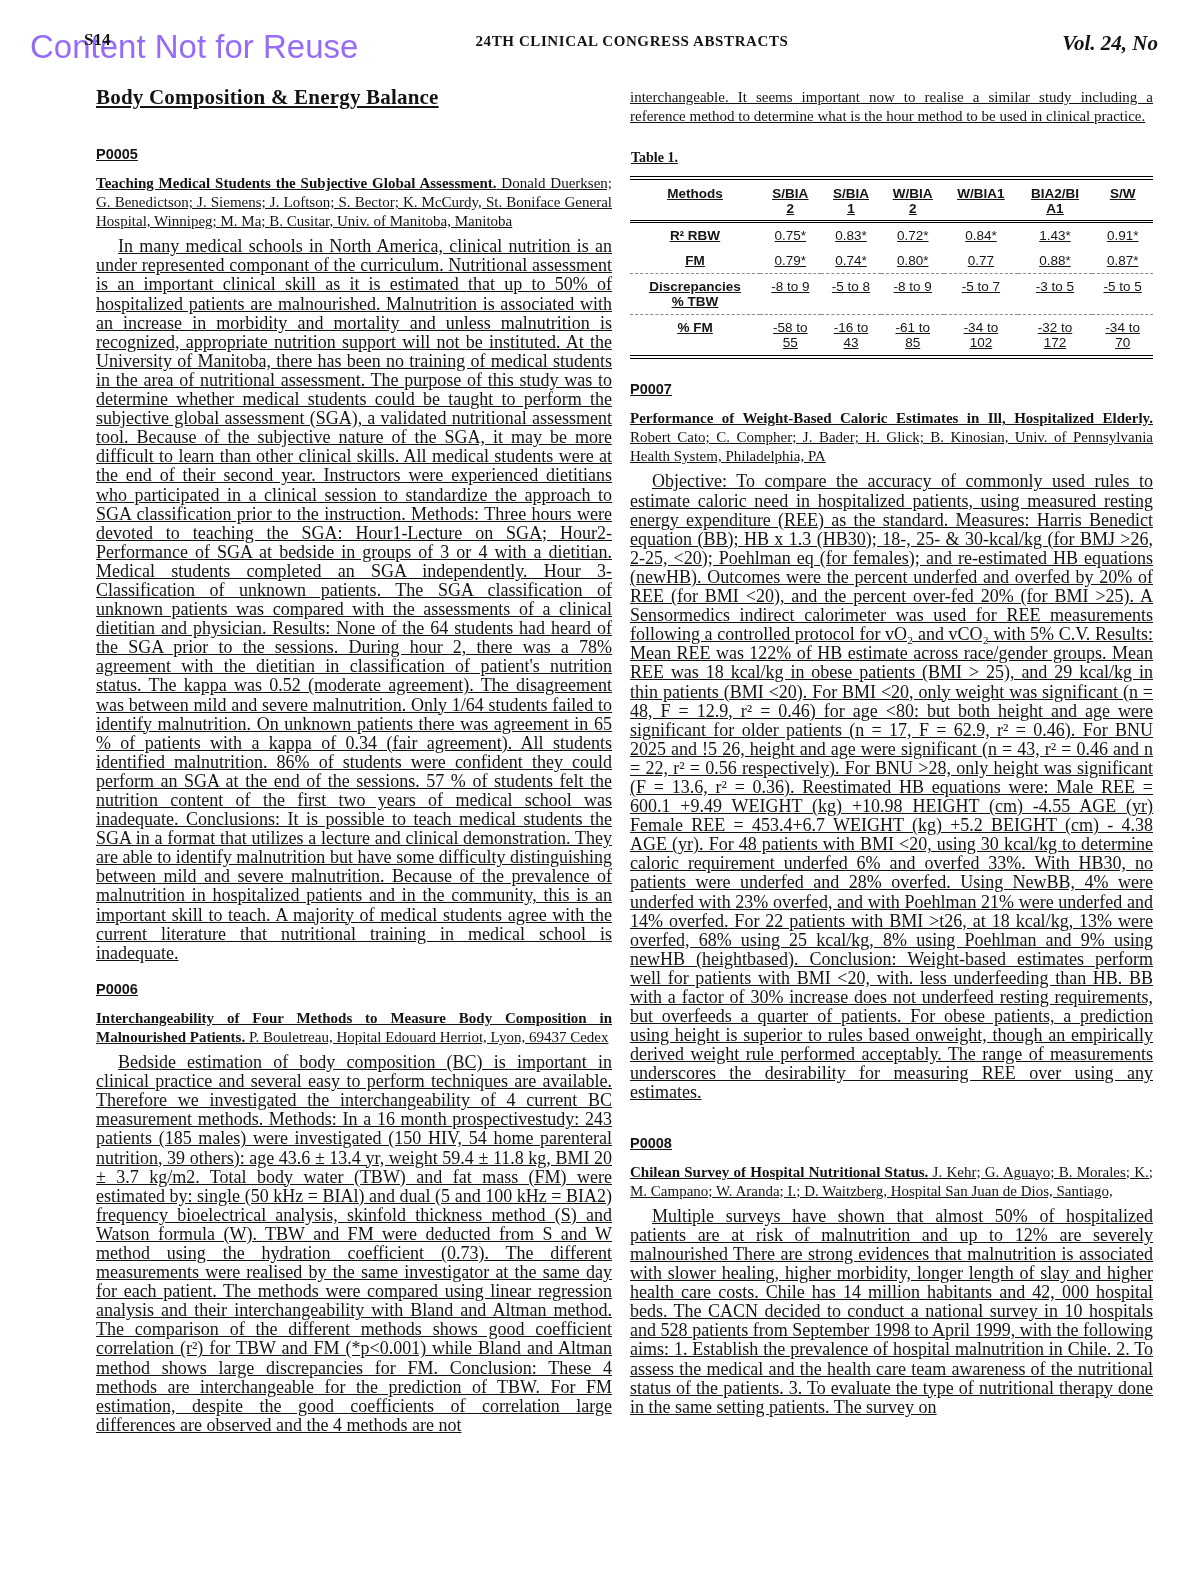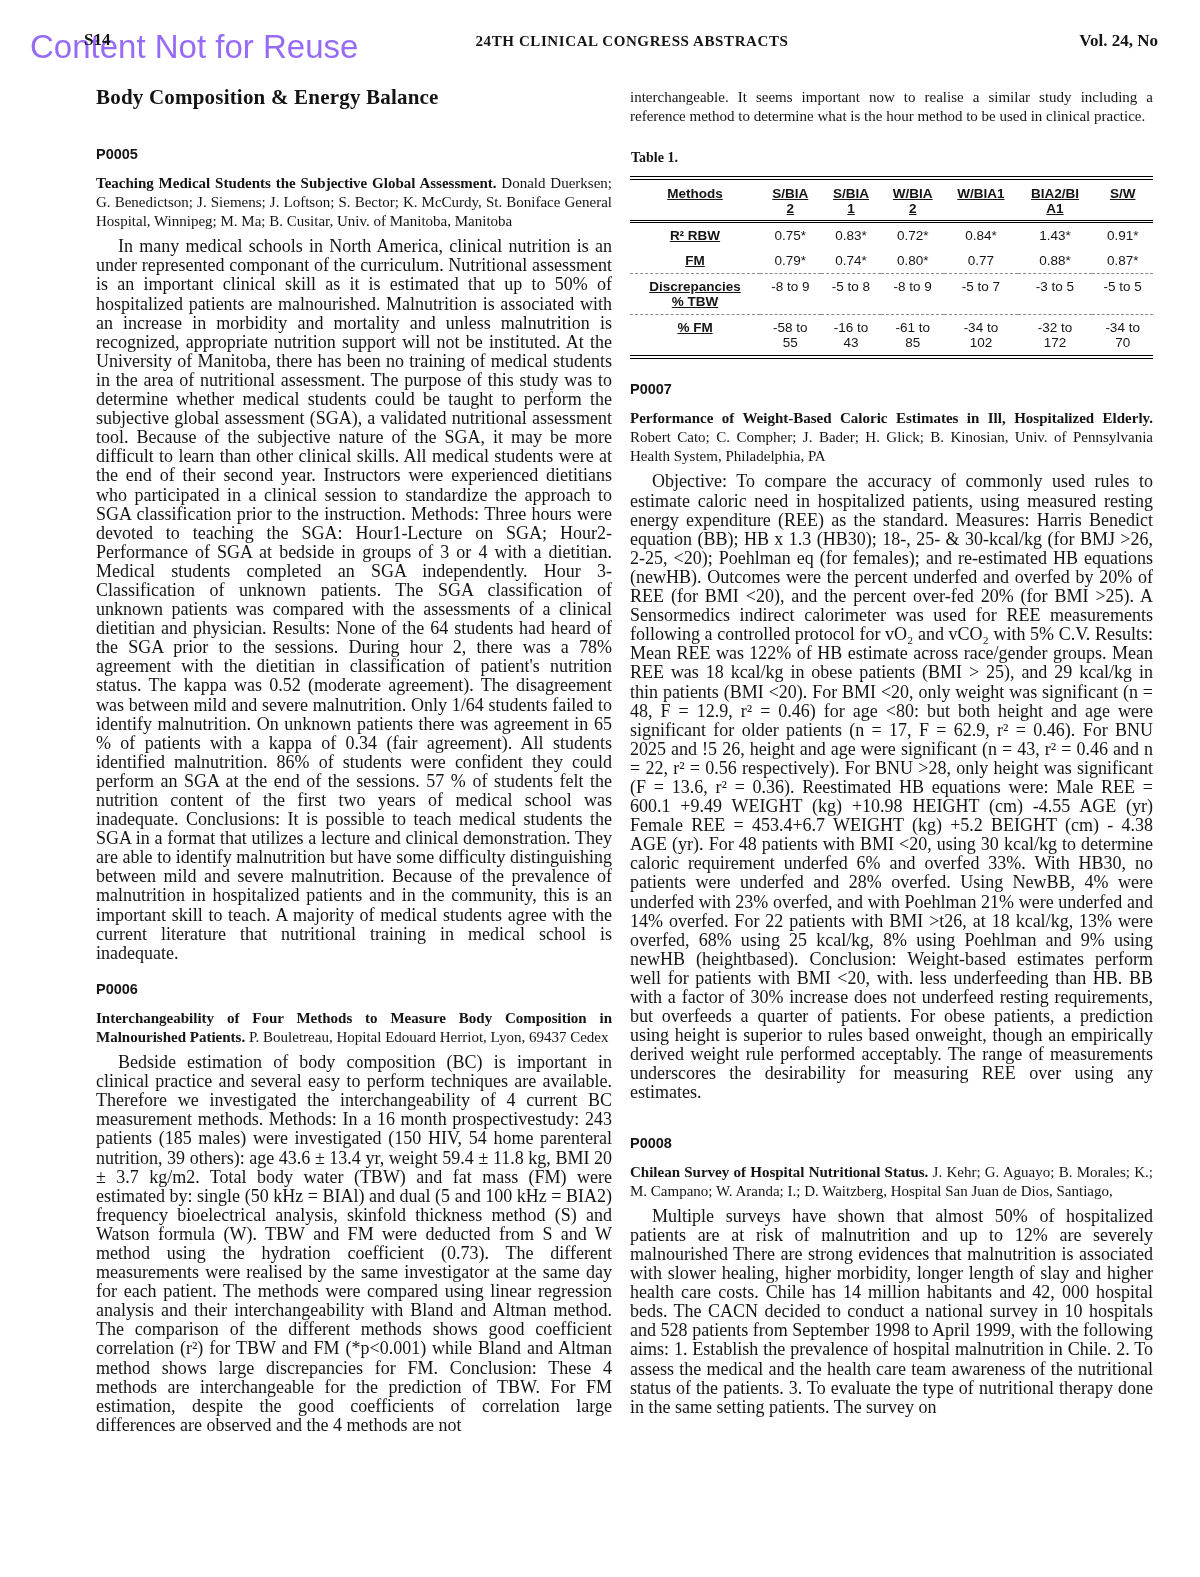--- a/index.html
+++ b/index.html
@@ -22,24 +22,24 @@
     position:absolute;left:84px;top:30px;
     font-size:17px;font-weight:bold;z-index:2;
   }
   .runhead{
     position:absolute;left:0;top:33px;width:1200px;
     text-align:center;font-size:15px;font-weight:bold;
     letter-spacing:.6px;z-index:2;padding-left:32px;
   }
   .volhead{
     position:absolute;right:42px;top:31px;
-    font-size:17px;font-weight:bold;z-index:2;
+    font-size:21px;font-weight:bold;font-style:italic;z-index:2;
   }
   
-  .col{position:absolute;top:85px;z-index:2;}
+  .col{position:absolute;top:85px;z-index:2;text-decoration:underline;}
   .col-left{left:96px;width:516px;}
   .col-right{left:630px;width:523px;top:88px;}
   .section-title{
     font-size:21px;font-weight:bold;
     margin:0 0 36px 0;letter-spacing:.2px;
   }
   .abstract{margin-bottom:18px;}
   .abs-id{
     font-family:"Liberation Sans", sans-serif;
     font-size:14.5px;font-weight:bold;margin:0 0 2px 0;

